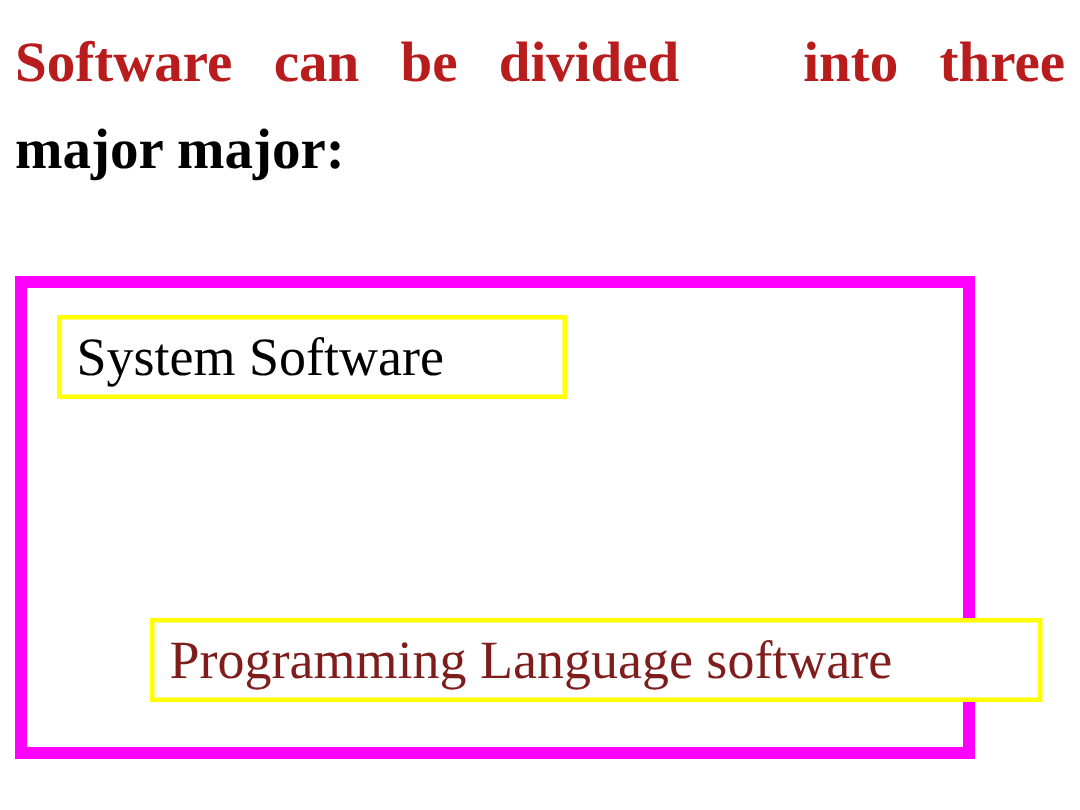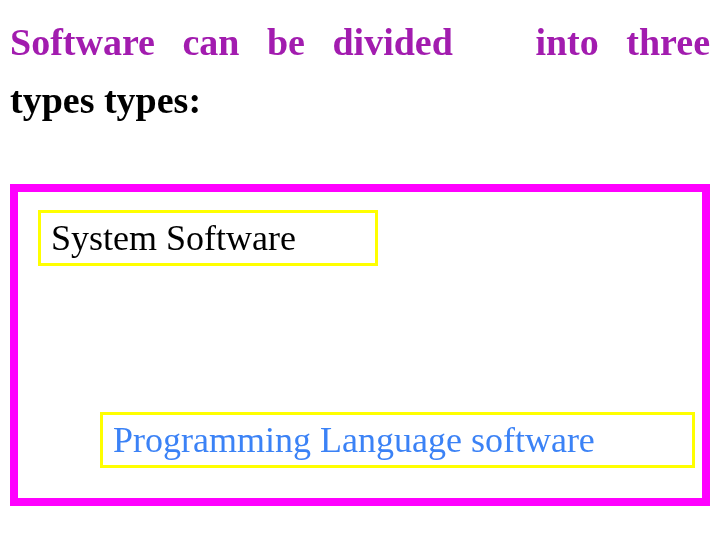--- a/index.html
+++ b/index.html
@@ -15,38 +15,38 @@
       position: relative;
       overflow: hidden;
     }
     .heading {
       position: absolute;
       top: 8px;
       left: 10px;
       right: 10px;
       font-size: 38px;
       font-weight: bold;
-      color: #a21caf;
+      color: #b91c1c;
       line-height: 1.8;
       text-align: justify;
       text-align-last: justify;
     }
     .heading-line2 {
       position: absolute;
       top: 78px;
       left: 10px;
       font-size: 38px;
       font-weight: bold;
       color: #000000;
     }
     .outer-box {
       position: absolute;
       top: 184px;
       left: 10px;
-      width: 700px;
+      width: 640px;
       height: 322px;
       border: 8px solid #ff00ff;
       background: #ffffff;
     }
     .inner-box {
       position: absolute;
       border: 3px solid #ffff00;
       background: #ffffff;
       font-size: 36px;
       color: #000000;
@@ -60,36 +60,36 @@
     }
     .box2 {
       top: 116px;
       left: 82px;
       width: 415px;
     }
     .box3 {
       top: 220px;
       left: 82px;
       width: 595px;
-      color: #3b82f6;
+      color: #7f1d1d;
     }
   </style>
 </head>
 <body>
 
 <div class="heading">
   <span>Software</span>
   <span>can</span>
   <span>be</span>
   <span>divided</span>
   <span>&nbsp;</span>
   <span>into</span>
   <span>three</span>
 </div>
-<div class="heading-line2">types types:</div>
+<div class="heading-line2">major major:</div>
 
 <div class="outer-box">
   <div class="inner-box box1">
     <span>System Software</span>
   </div>
   <div class="inner-box box3">
     <span>Programming Language software</span>
   </div>
 </div>
 

